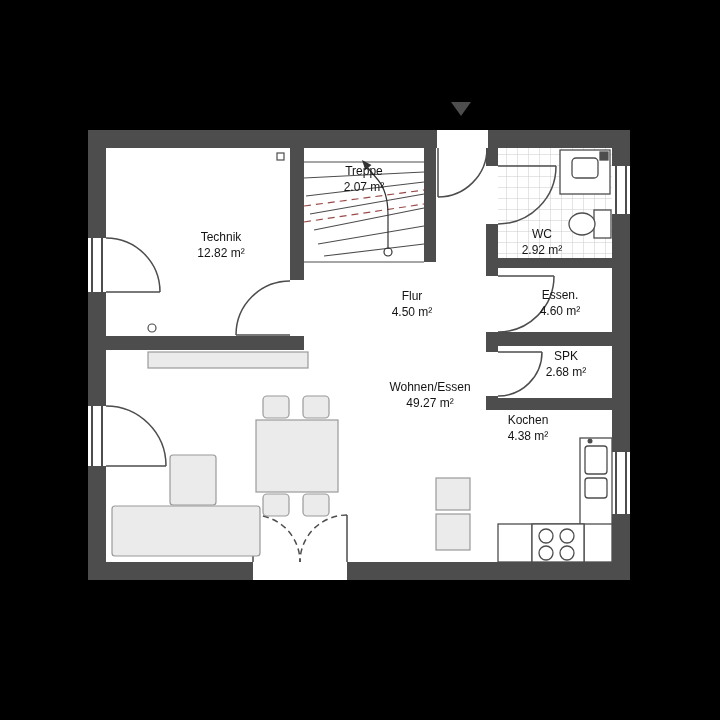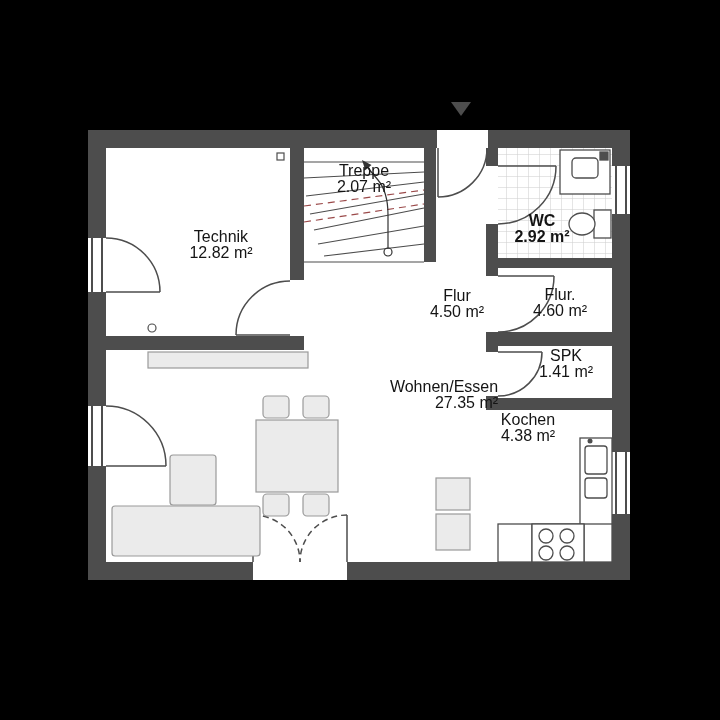--- a/index.html
+++ b/index.html
@@ -3,24 +3,24 @@
 <meta charset="utf-8">
 <style>
   html,body{margin:0;padding:0;background:#000;}
   .canvas{
     position:relative;width:720px;height:720px;background:#000;
     font-family:"Liberation Sans",sans-serif;overflow:hidden;
   }
   .canvas svg{position:absolute;left:0;top:0;}
   .room-label{
     position:absolute;transform:translateX(-50%);
-    text-align:center;color:#141414;font-size:16px;line-height:16px;
+    text-align:center;color:#141414;font-size:12px;line-height:16px;
     white-space:nowrap;z-index:5;
   }
-  .room-label .area{display:block;text-align:right;}
+  .room-label .area{display:block;}
 </style>
 </head>
 <body>
 
 <div class="canvas">
 
   <svg width="720" height="720" viewBox="0 0 720 720">
     <defs>
       <pattern id="tiles" width="11" height="11" patternUnits="userSpaceOnUse">
         <path d="M 11 0 L 0 0 0 11" fill="none" stroke="#cccccc" stroke-width="1"></path>
@@ -190,38 +190,38 @@
   </svg>
 
   <div class="room-label" style="left:221px;top:229px;">
     <span>Technik</span>
     <span class="area">12.82 m²</span>
   </div>
   <div class="room-label" style="left:364px;top:163px;">
     <span>Treppe</span>
     <span class="area">2.07 m²</span>
   </div>
-  <div class="room-label" style="left:542px;top:213px;font-weight:bold;">
+  <div class="room-label" style="left:542px;top:226px;">
     <span>WC</span>
     <span class="area">2.92 m²</span>
   </div>
-  <div class="room-label" style="left:412px;top:288px;margin-left:45px;">
+  <div class="room-label" style="left:412px;top:288px;">
     <span>Flur</span>
     <span class="area">4.50 m²</span>
   </div>
   <div class="room-label" style="left:560px;top:287px;">
-    <span>Flur.</span>
+    <span>Essen.</span>
     <span class="area">4.60 m²</span>
   </div>
   <div class="room-label" style="left:566px;top:348px;">
     <span>SPK</span>
-    <span class="area">1.41 m²</span>
-  </div>
-  <div class="room-label" style="left:430px;top:379px;margin-left:14px;">
+    <span class="area">2.68 m²</span>
+  </div>
+  <div class="room-label" style="left:430px;top:379px;">
     <span>Wohnen/Essen</span>
-    <span class="area">27.35 m²</span>
+    <span class="area">49.27 m²</span>
   </div>
   <div class="room-label" style="left:528px;top:412px;">
     <span>Kochen</span>
     <span class="area">4.38 m²</span>
   </div>
 
 </div>
 
 </body></html>

